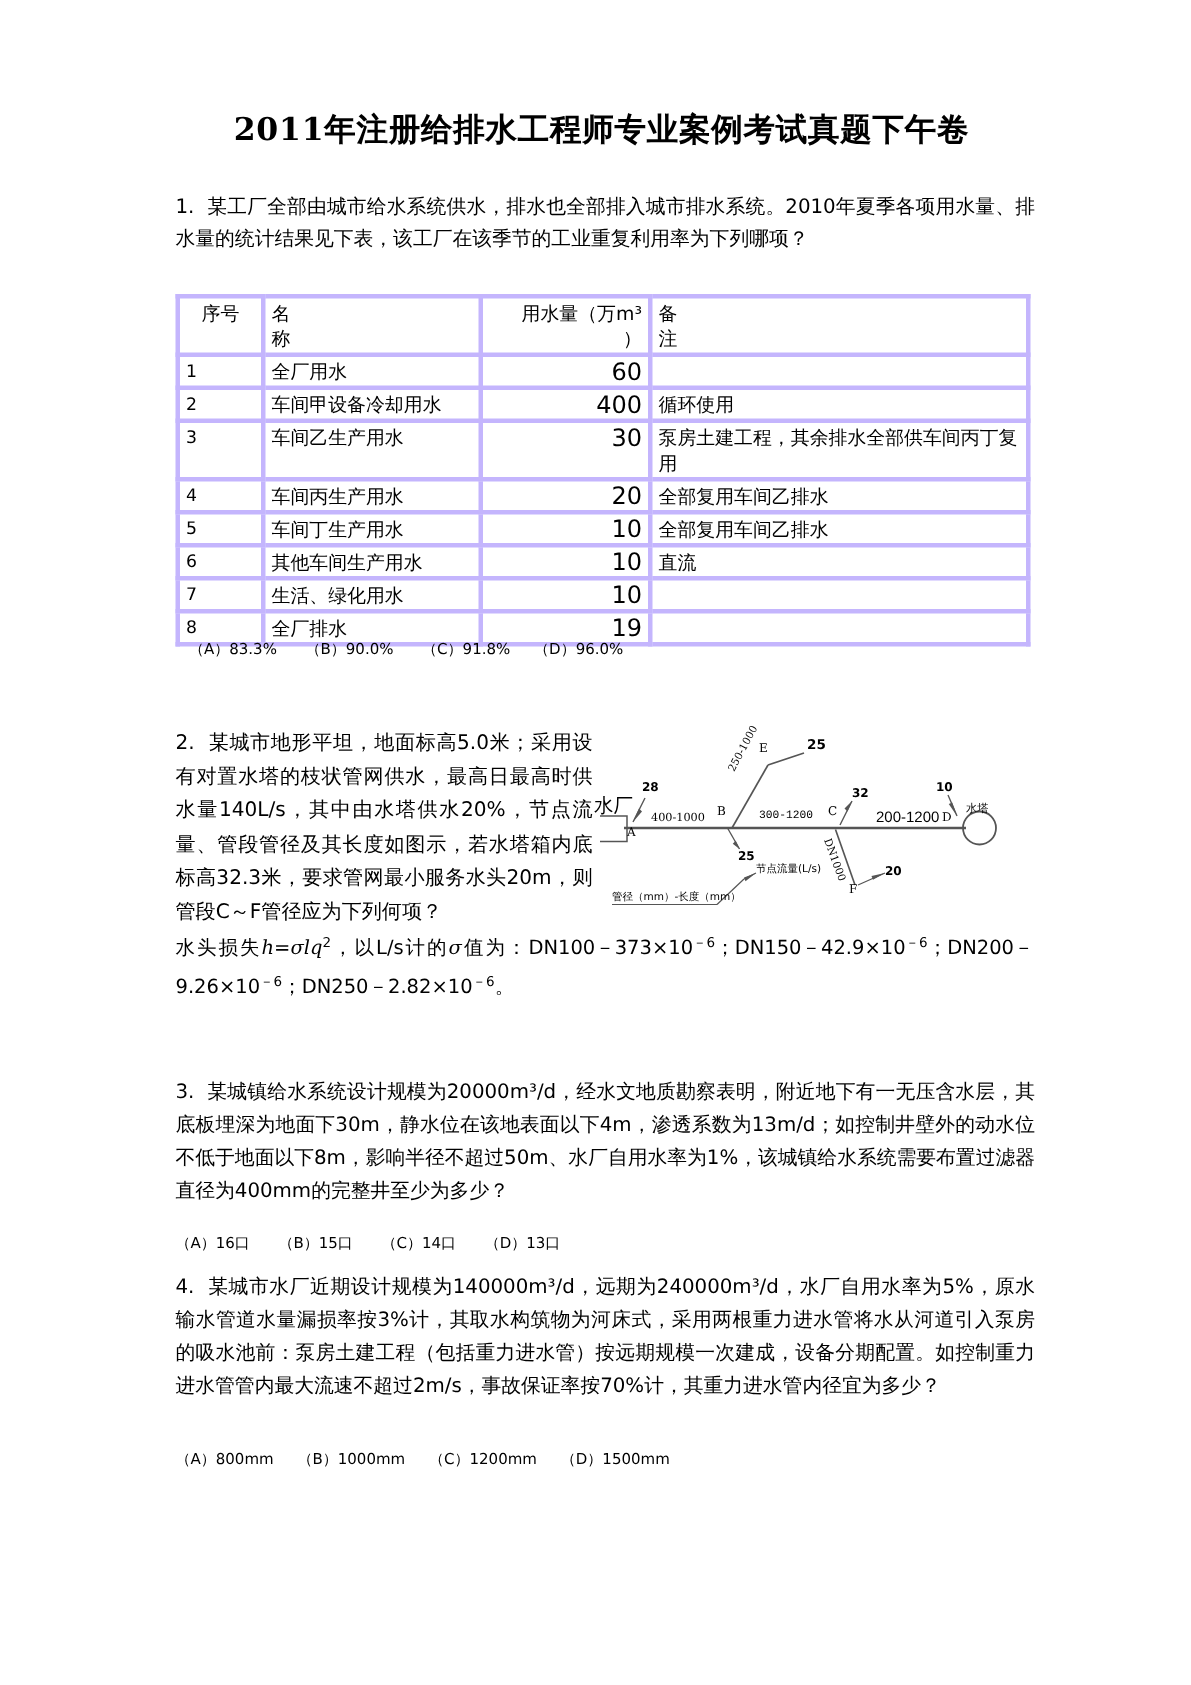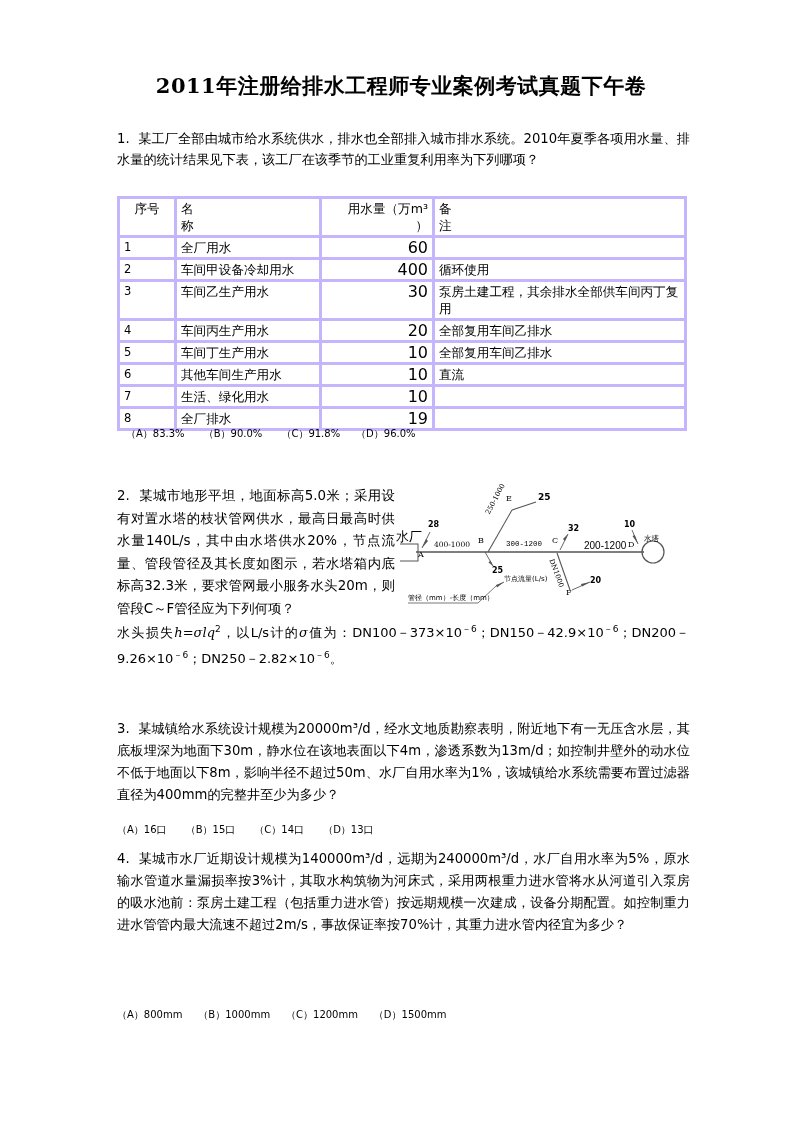--- a/index.html
+++ b/index.html
@@ -284,15 +284,15 @@
   <div class="qblock" id="q3-text">
     <span>3.</span>&nbsp;&nbsp;<span>某城镇给水系统设计规模为20000m³/d，经水文地质勘察表明，附近地下有一无压含水层，其底板埋深为地面下30m，静水位在该地表面以下4m，渗透系数为13m/d；如控制井壁外的动水位不低于地面以下8m，影响半径不超过50m、水厂自用水率为1%，该城镇给水系统需要布置过滤器直径为400mm的完整井至少为多少？</span>
   </div>
 
   <div class="opts" id="q3-opts" style="left:113px; top:807px;margin-top:13px;"><span>（A）16口</span>      <span>（B）15口</span>      <span>（C）14口</span>      <span>（D）13口</span></div>
 
   <div class="qblock" id="q4-text">
     <span>4.</span>&nbsp;&nbsp;<span>某城市水厂近期设计规模为140000m³/d，远期为240000m³/d，水厂自用水率为5%，原水输水管道水量漏损率按3%计，其取水构筑物为河床式，采用两根重力进水管将水从河道引入泵房的吸水池前：泵房土建工程（包括重力进水管）按远期规模一次建成，设备分期配置。如控制重力进水管管内最大流速不超过2m/s，事故保证率按70%计，其重力进水管内径宜为多少？</span>
   </div>
 
-  <div class="opts" id="q4-opts" style="left:113px; top:964px;margin-top:41px;"><span>（A）800mm</span>     <span>（B）1000mm</span>     <span>（C）1200mm</span>     <span>（D）1500mm</span></div>
+  <div class="opts" id="q4-opts" style="left:113px; top:964px;"><span>（A）800mm</span>     <span>（B）1000mm</span>     <span>（C）1200mm</span>     <span>（D）1500mm</span></div>
 
 </div>
 
 </body></html>

